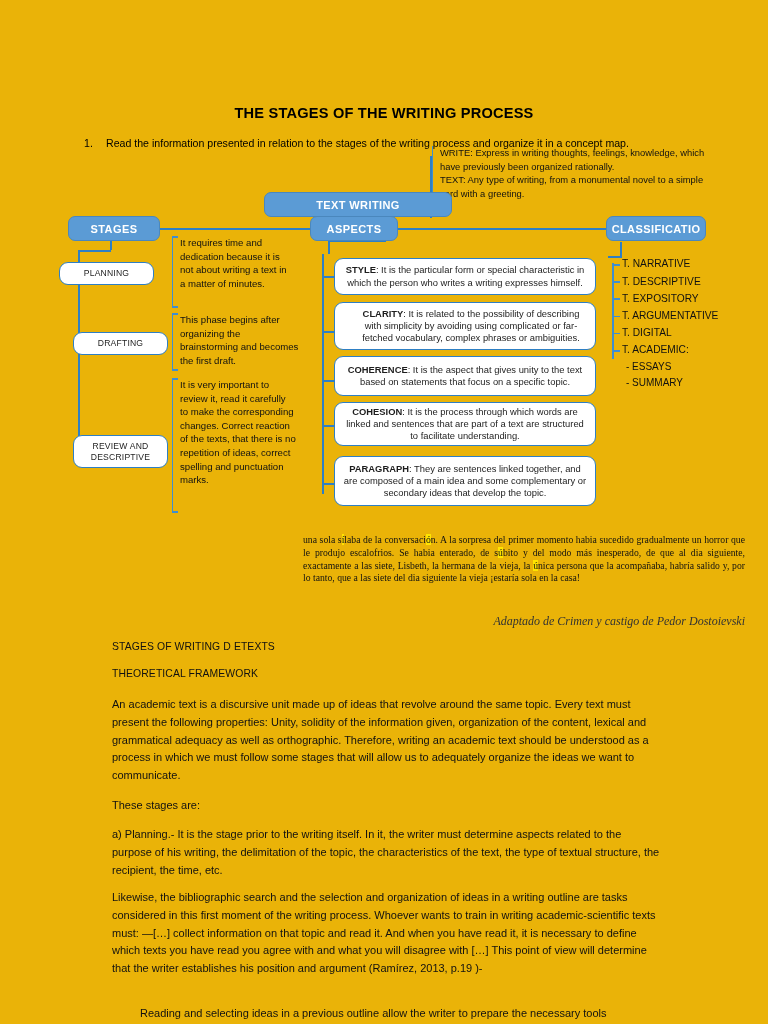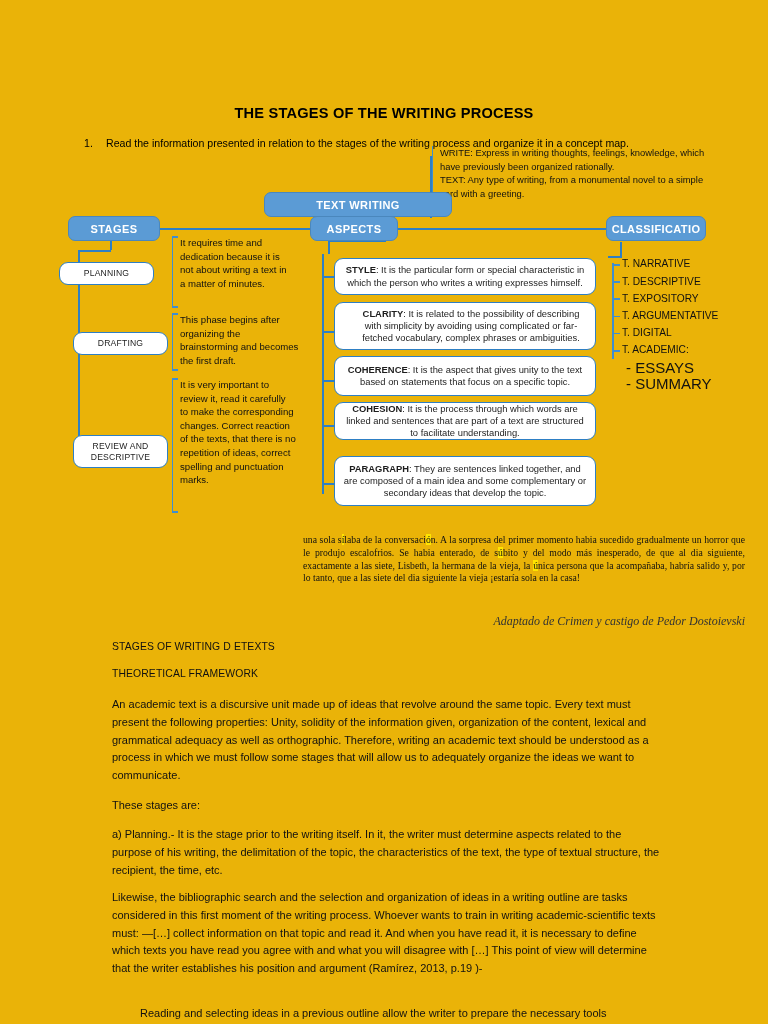--- a/index.html
+++ b/index.html
@@ -49,21 +49,21 @@
   }
   .note.bracket:before{top:0;}
   .note.bracket:after{bottom:0;}
   .topnote{
     position:absolute;font-size:9.4px;line-height:1.45;color:#111;
     border-left:1.8px solid #3f8ecf;padding-left:7px;box-sizing:border-box;
   }
   
   .class-list{position:absolute;font-size:10.2px;line-height:1.0;color:#111;}
   .class-list .item{position:relative;height:17.2px;padding-left:14px;display:flex;align-items:center;}
-  .class-list .sub{position:relative;height:16px;padding-left:18px;display:flex;align-items:center;font-size:15px;}
+  .class-list .sub{position:relative;height:16px;padding-left:18px;display:flex;align-items:center;font-size:10px;}
   .class-trunk{position:absolute;left:4px;top:7px;width:1.6px;background:#3f8ecf;}
   .class-stub{position:absolute;left:4px;top:8px;width:8px;height:1.6px;background:#3f8ecf;}
   
   .excerpt{
     position:absolute;left:303px;top:534px;width:442px;
     font-family:"Liberation Serif",serif;font-size:9.7px;line-height:1.32;
     color:#111;text-align:justify;
   }
   .hl{background:#ffe400;}
   .credit{
@@ -137,21 +137,21 @@
 
   <div class="wh-box" style="left:334px;top:258px;width:262px;height:37px;">
     <span><b>STYLE</b><span>: It is the particular form or special characteristic in which the person who writes a writing expresses himself.</span></span>
   </div>
   <div class="wh-box" style="left:334px;top:302px;width:262px;height:48px;padding-left:20px;">
     <span><b>CLARITY</b><span>: It is related to the possibility of describing with simplicity by avoiding using complicated or far-fetched vocabulary, complex phrases or ambiguities.</span></span>
   </div>
   <div class="wh-box" style="left:334px;top:356px;width:262px;height:40px;justify-content:center;">
     <span><b>COHERENCE</b><span>: It is the aspect that gives unity to the text based on statements that focus on a specific topic.</span></span>
   </div>
-  <div class="wh-box" style="left:334px;top:402px;width:262px;height:38px;">
+  <div class="wh-box" style="left:334px;top:402px;width:262px;height:44px;">
     <span><b>COHESION</b><span>: It is the process through which words are linked and sentences that are part of a text are structured to facilitate understanding.</span></span>
   </div>
   <div class="wh-box" style="left:334px;top:456px;width:262px;height:50px;">
     <span><b>PARAGRAPH</b><span>: They are sentences linked together, and are composed of a main idea and some complementary or secondary ideas that develop the topic.</span></span>
   </div>
 
   <div class="class-list" style="left:608px;top:256px;width:150px;">
     <div class="class-trunk" style="height:96px;"></div>
     <div class="item">
       <span class="class-stub"></span>

